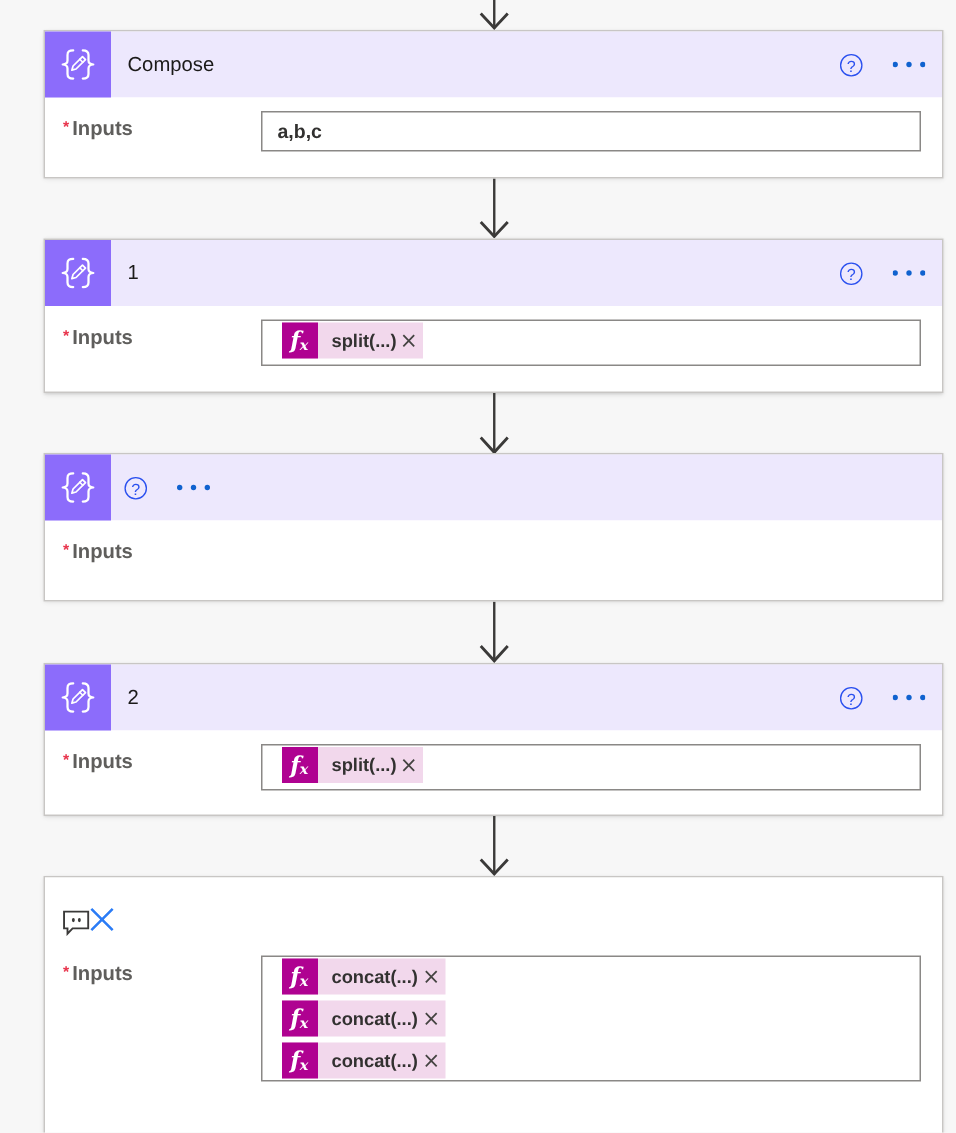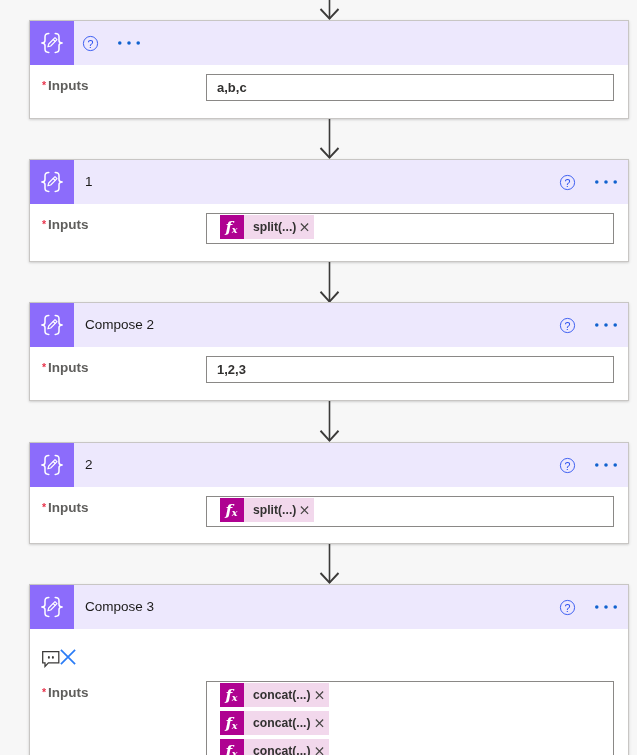--- a/index.html
+++ b/index.html
@@ -55,21 +55,21 @@
     white-space:nowrap;
   }
   .req{color:#e8334b;font-size:10.5px;vertical-align:top;line-height:1;margin-right:2px;position:relative;top:1.5px;left:0px;}
   .field{
     flex:1 1 auto;
     border:1px solid #8a8886;
     background:#fff;
     min-height:25px;
     box-sizing:border-box;
     padding:3px 6px 3px 10px;
-    font-size:13px;color:#323130;margin-left:32px;
+    font-size:13px;color:#323130;
   }
   .field.tokens{padding:1px 6px 1px 13px;}
   .field-text{line-height:19px;}
 
   
   .token{
     display:inline-flex;align-items:stretch;
     background:#f2d8ec;height:24px;
     max-width:100%;
     justify-content:flex-end;
@@ -160,20 +160,21 @@
       </svg>
   </div>
 
   <div class="card" style="top:20px;height:99px;">
     <div class="card-header">
       <div class="card-icon">
         <svg width="44" height="44">
             <use href="#sym-compose"></use>
           </svg>
       </div>
+      <div class="card-title">Compose</div>
       <div class="hdr-actions">
         <div class="help-btn">
           <svg width="17" height="17">
               <use href="#sym-help"></use>
             </svg>
         </div>
         <div class="more-btn">
           <svg width="22" height="22">
               <use href="#sym-more"></use>
             </svg>
@@ -245,40 +246,36 @@
       </svg>
   </div>
 
   <div class="card" style="top:302px;height:99px;">
     <div class="card-header">
       <div class="card-icon">
         <svg width="44" height="44">
             <use href="#sym-compose"></use>
           </svg>
       </div>
-      <div class="card-title">Compose 2</div>
       <div class="hdr-actions">
         <div class="help-btn">
           <svg width="17" height="17">
               <use href="#sym-help"></use>
             </svg>
         </div>
         <div class="more-btn">
           <svg width="22" height="22">
               <use href="#sym-more"></use>
             </svg>
         </div>
       </div>
     </div>
     <div class="card-body">
       <div class="param-row">
         <div class="param-label"><span class="req">*</span><span>Inputs</span></div>
-        <div class="field">
-          <div class="field-text">1,2,3</div>
-        </div>
       </div>
     </div>
   </div>
 
   <div class="arrow" style="top:401px;height:41px;">
     <svg width="21" height="41">
         <use href="#sym-arrow"></use>
       </svg>
   </div>
 
@@ -325,40 +322,20 @@
     </div>
   </div>
 
   <div class="arrow" style="top:544px;height:40px;">
     <svg width="21" height="40">
         <use href="#sym-arrow"></use>
       </svg>
   </div>
 
   <div class="card" style="top:584px;height:180px;">
-    <div class="card-header">
-      <div class="card-icon">
-        <svg width="44" height="44">
-            <use href="#sym-compose"></use>
-          </svg>
-      </div>
-      <div class="card-title">Compose 3</div>
-      <div class="hdr-actions">
-        <div class="help-btn">
-          <svg width="17" height="17">
-              <use href="#sym-help"></use>
-            </svg>
-        </div>
-        <div class="more-btn">
-          <svg width="22" height="22">
-              <use href="#sym-more"></use>
-            </svg>
-        </div>
-      </div>
-    </div>
     <div class="card-body">
       <div class="comment-row">
         <div class="comment-icon">
           <svg width="18" height="17">
               <use href="#sym-comment"></use>
             </svg>
         </div>
         <div class="comment-close">
           <svg width="16" height="16">
               <use href="#sym-close"></use>

